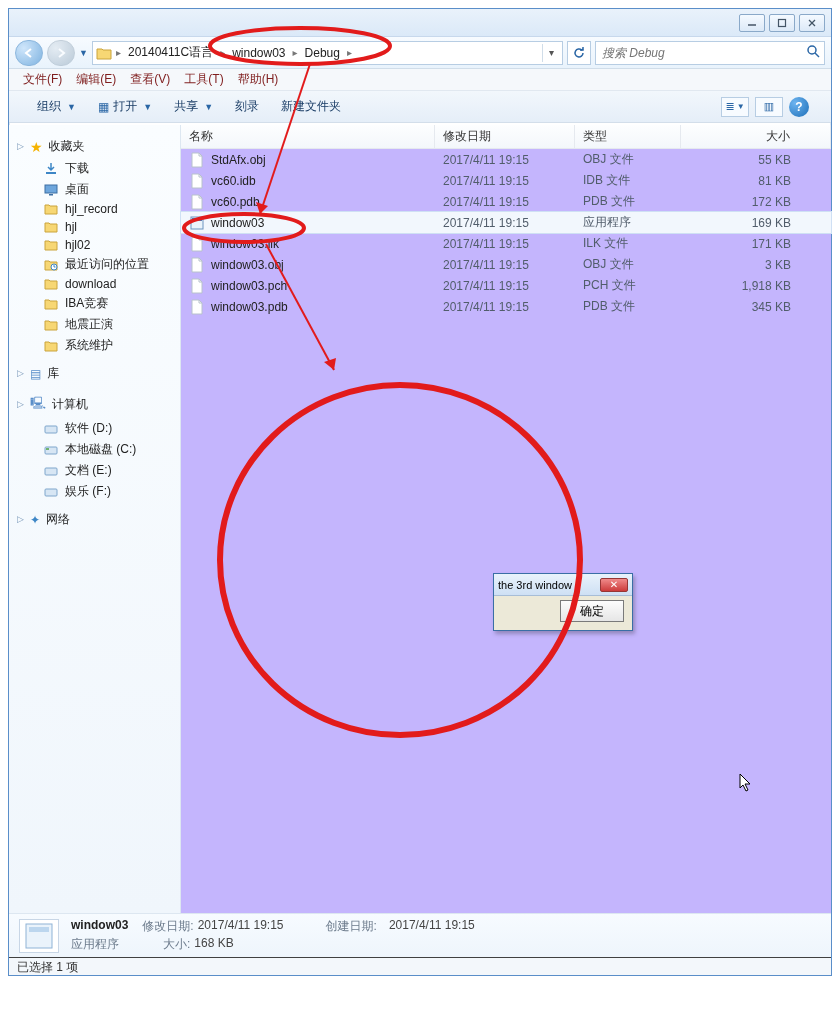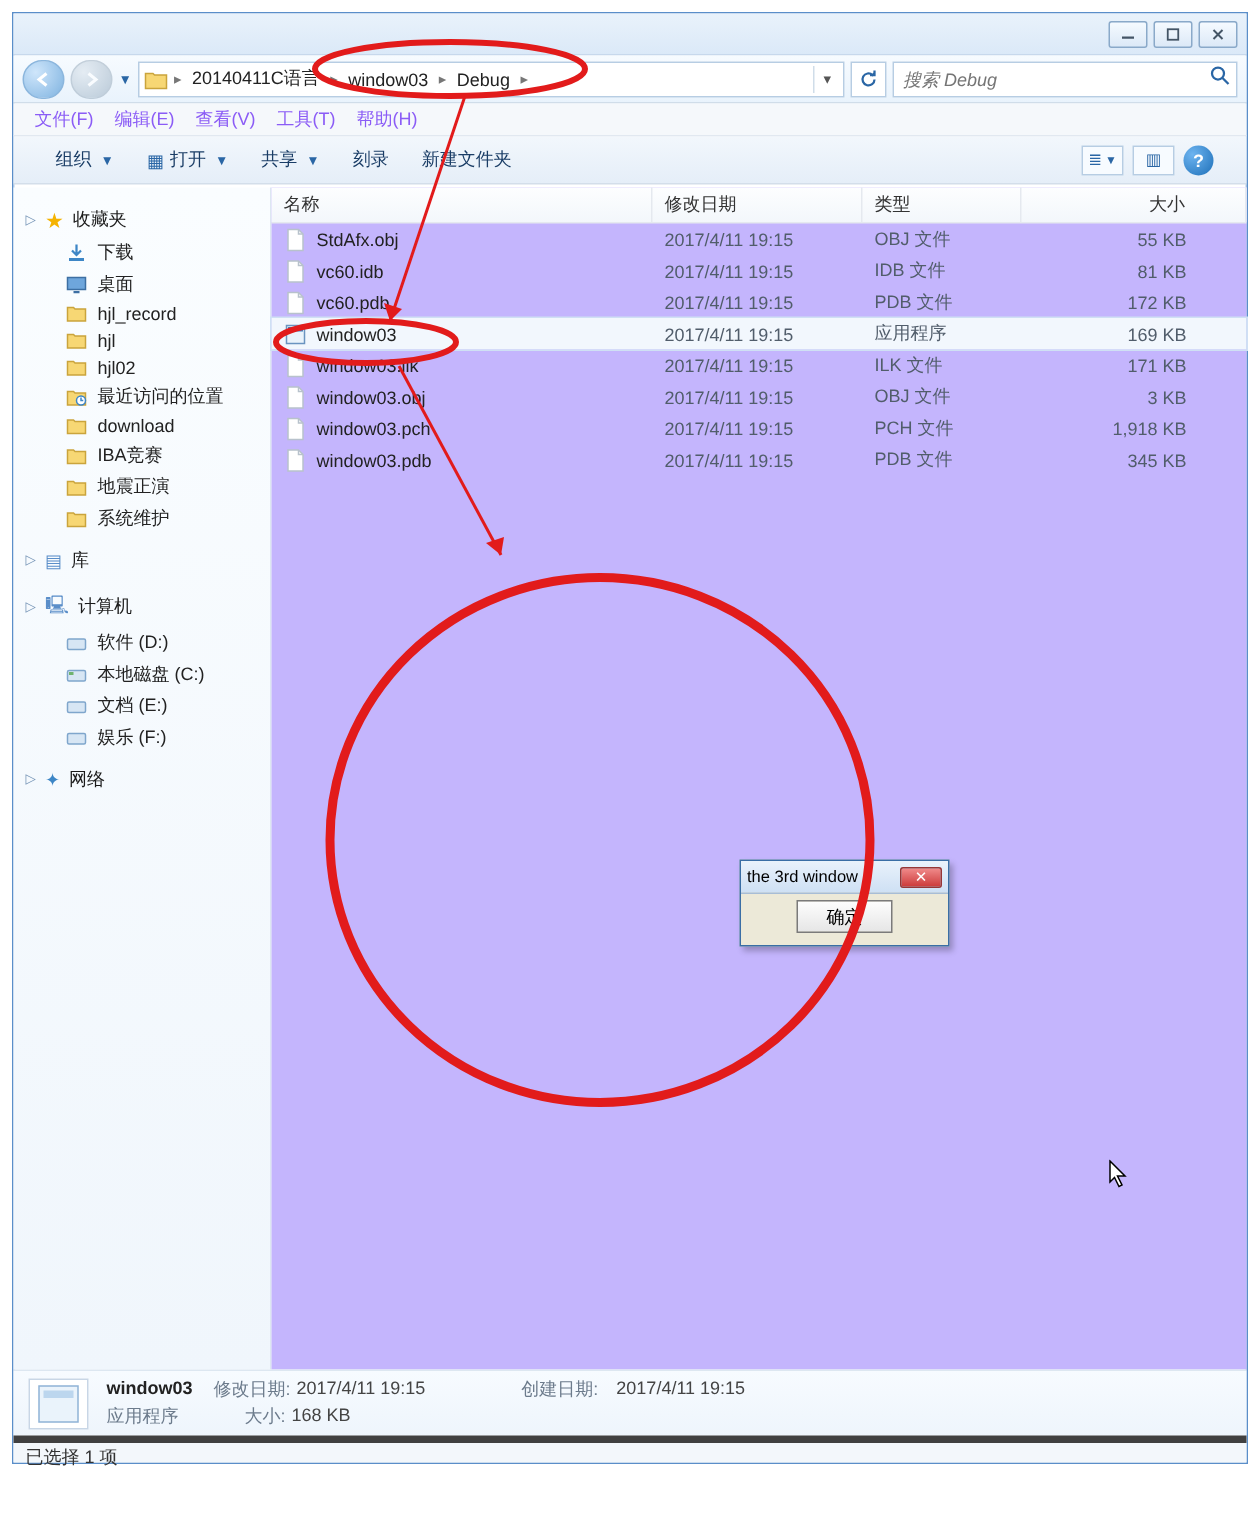--- a/index.html
+++ b/index.html
@@ -38,21 +38,21 @@
              display:flex; align-items:center; justify-content:center; color:#2a66a5;}
   .searchbox { width:230px; height:24px; border:1px solid #b7cde3; background:#fff;
                display:flex; align-items:center; padding:0 4px;}
   .searchbox input { border:0; outline:0; flex:1; font-size:12px; color:#0f172a; font-style:italic;}
   .searchbox .mag { color:#2a66a5; }
 
   
   .menurow { height:22px; display:flex; align-items:center; gap:2px;
              padding:0 8px; font-size:12px; background:#f5f8fb;
              border-bottom:1px solid #e1e8f0;}
-  .menuitem { padding:2px 6px; color:#8b5cf6; }
+  .menuitem { padding:2px 6px; color:#7f1d1d; }
 
   
   .toolrow { height:32px; display:flex; align-items:center; gap:10px;
              padding:0 22px; background:linear-gradient(#f2f7fc,#e5eef8);
              border-bottom:1px solid #d3deea; font-size:12px; color:#1a3d66;}
   .toolitem { display:flex; align-items:center; gap:4px; padding:2px 6px;}
   .toolitem .drop { font-size:9px; color:#2a66a5; margin-left:2px;}
   .toolrow .spacer { flex:1; }
   .viewbtns { display:flex; gap:6px; align-items:center;}
   .vb { width:28px; height:20px; border:1px solid #b7cde3; display:flex; align-items:center;
@@ -96,35 +96,35 @@
              border-top:1px solid #dde7f1; background:linear-gradient(#f7fbff,#eef5fc);
              display:flex; align-items:center; padding:4px 10px; gap:12px; font-size:12px; color:#444;}
   .details .thumb { width:40px; height:34px; border:1px solid #c8d6e6; background:#fff;
                     display:flex; align-items:center; justify-content:center; color:#3d86c6;}
   .details .kv { display:flex; gap:4px;}
   .details .k { color:#6c7b8c;}
   .details .maincol{ display:flex; flex-direction:column; gap:1px;}
 
   
   .status { position:absolute; left:0; right:0; bottom:0; height:18px;
-            border-top:5px solid #404040; background:#f3f7fb; font-size:12px;
+            border-top:1px solid #404040; background:#f3f7fb; font-size:12px;
             color:#333; padding:1px 8px;}
 
   
   .dlg { position:absolute; left:312px; top:448px; width:140px;
          border:1px solid #3a6ea5; background:#ece9d8;
          box-shadow:2px 3px 4px rgba(0,0,0,.25);}
   .dlgtitle{ height:22px; background:linear-gradient(#e9f2fb,#cee0f4);
              display:flex; align-items:center; justify-content:space-between;
              padding:0 4px; font-size:11px; border-bottom:1px solid #a7bdd6;}
   .dlgtitle .x { width:28px; height:14px; background:linear-gradient(#f08a8a,#cc3b3b);
                  border:1px solid #963636; border-radius:2px; color:#fff; font-size:10px;
                  display:flex; align-items:center; justify-content:center;}
   .dlgbody { background:#fff; margin:4px; border:1px solid #c8c8c8; height:54px; padding:8px; font-size:12px;}
-  .dlgbtnrow{ display:flex; justify-content:center; padding:4px 8px 8px 8px;}
+  .dlgbtnrow{ display:flex; justify-content:flex-end; padding:4px 8px 8px 8px;}
   .dlgbtn { width:64px; height:22px; border:1px solid #7a7a7a; background:linear-gradient(#fdfdfd,#e6e6e6);
             font-size:12px; display:flex; align-items:center; justify-content:center;}
 
   
   .anno { position:absolute; inset:0; pointer-events:none; }
 
   
   .cursor { position:absolute; left:558px; top:648px; font-size:16px; color:#000;}
 </style>
 </head>
@@ -530,21 +530,21 @@
           <rect x="5" y="5" width="20" height="5" fill="#bcd6ee"></rect>
         </svg>
     </div>
     <div class="maincol">
       <div style="display:flex; gap:14px;">
         <span style="font-weight:600;color:#222;">window03</span>
         <span class="kv">
             <span class="k">修改日期:</span>
             <span>2017/4/11 19:15</span>
           </span>
-        <span class="kv" style="margin-left:50px;gap:12px;">
+        <span class="kv" style="margin-left:28px;gap:12px;">
             <span class="k">创建日期:</span>
             <span>2017/4/11 19:15</span>
           </span>
       </div>
       <div style="display:flex; gap:14px;">
         <span style="color:#6c7b8c;">应用程序</span>
         <span class="kv" style="margin-left:30px;">
             <span class="k">大小:</span>
             <span>168 KB</span>
           </span>

